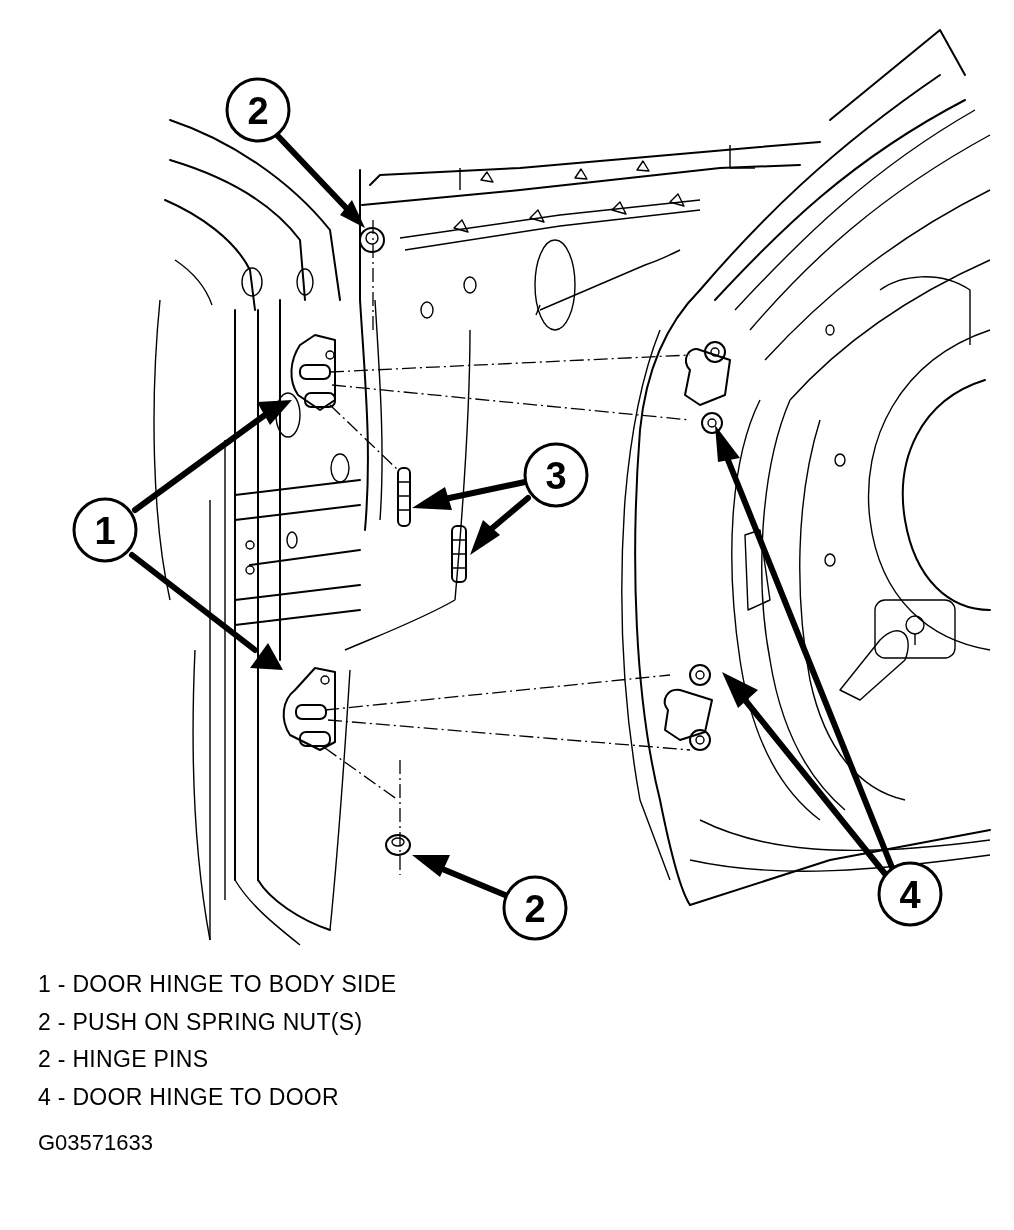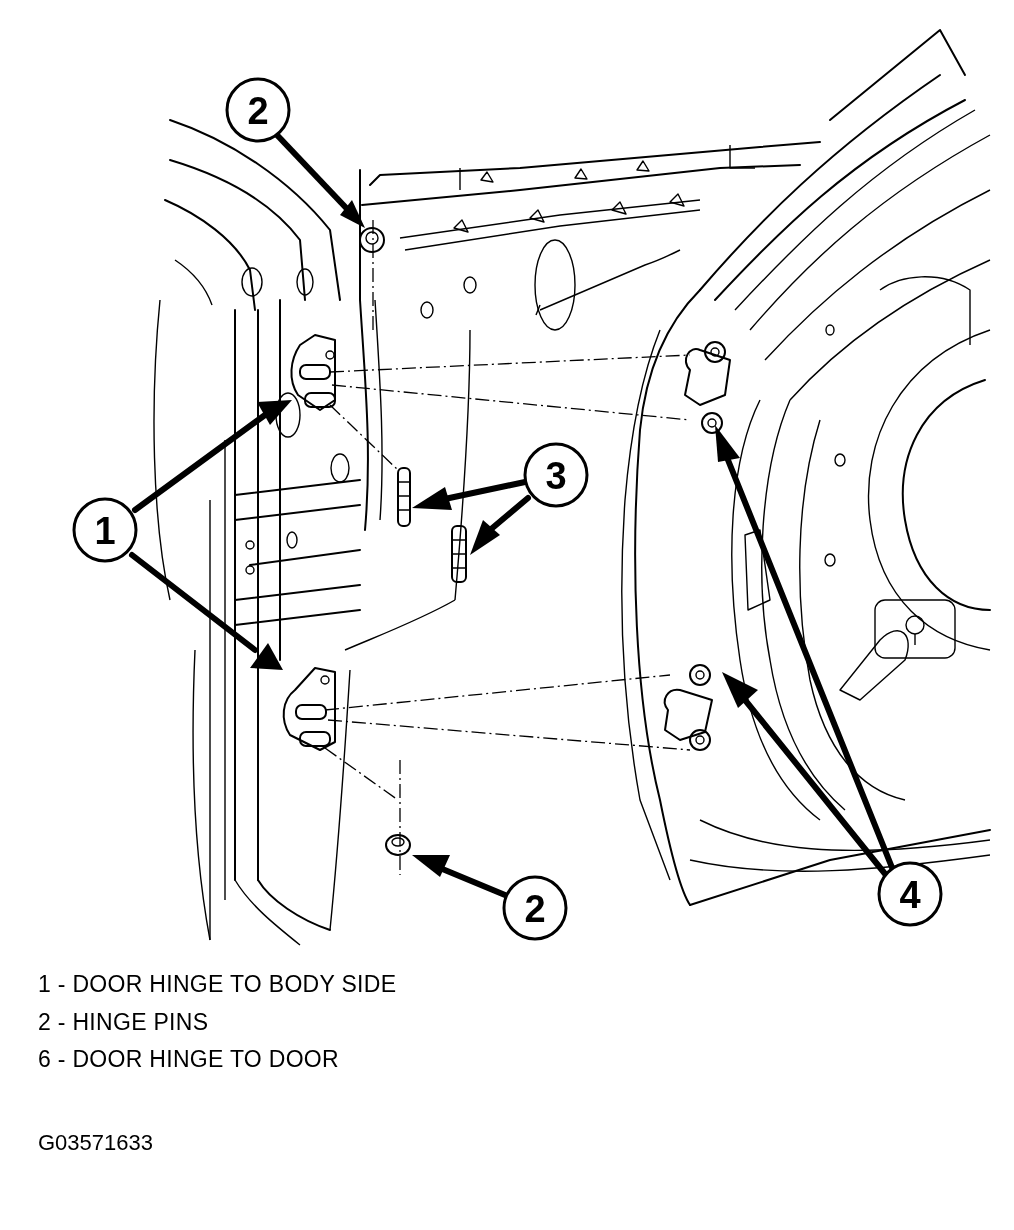--- a/index.html
+++ b/index.html
@@ -219,17 +219,18 @@
     <text class="callout-num" x="535" y="909">2</text>
   </g>
   <g>
     <circle class="callout-circle" cx="910" cy="894" r="31"></circle>
     <text class="callout-num" x="910" y="895">4</text>
   </g>
 </svg>
 
 <div class="legend">
   <div class="legend-item">1 - DOOR HINGE TO BODY SIDE</div>
+  <div class="legend-item">2 - PUSH ON SPRING NUT(S)</div>
   <div class="legend-item">2 - HINGE PINS</div>
-  <div class="legend-item">6 - DOOR HINGE TO DOOR</div>
+  <div class="legend-item">4 - DOOR HINGE TO DOOR</div>
 </div>
 
 <div class="fig-code">G03571633</div>
 
 </body></html>

